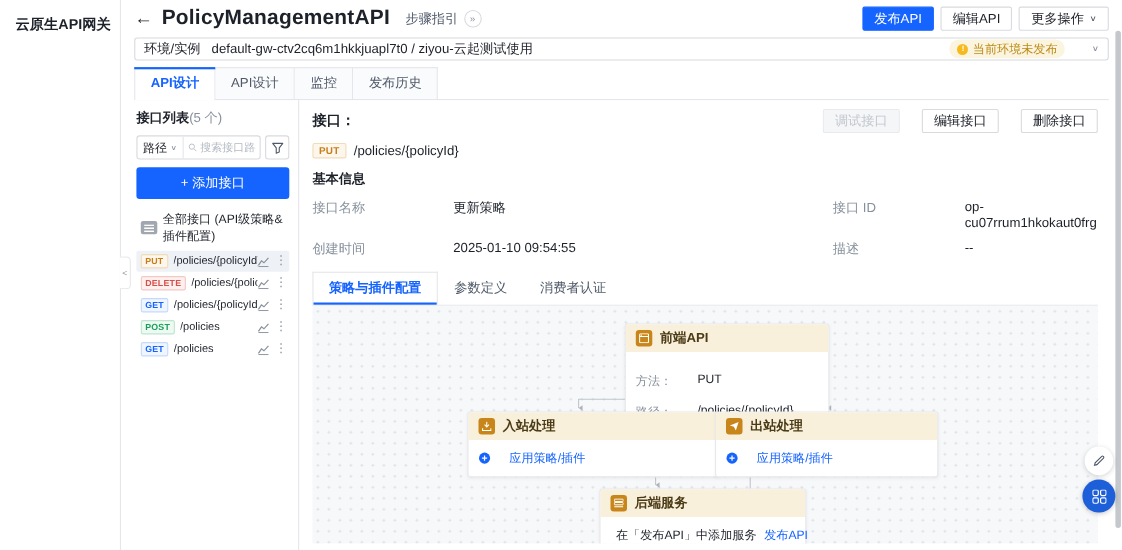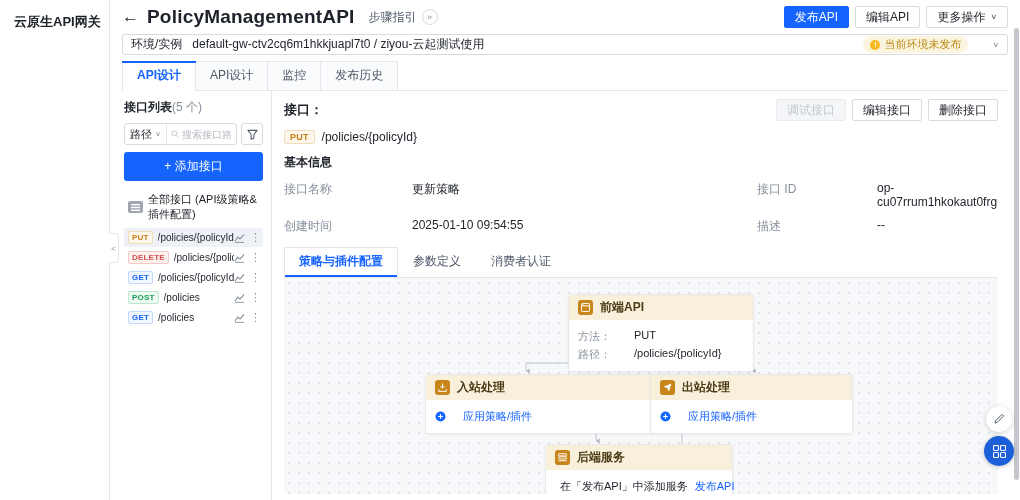--- a/index.html
+++ b/index.html
@@ -79,21 +79,21 @@
   .badge[data-method="GET"]    { color:#1664ff; background:#f0f6ff; border-color:#c4d9fd; }
   .badge[data-method="POST"]   { color:#18a058; background:#edf9f2; border-color:#bce6d0; }
   .api-path { font-size:10px; margin-left:5px; flex:1; white-space:nowrap; overflow:hidden; }
   .row-icons { display:flex; align-items:center; gap:5px; color:#86909c; }
   .kebab { font-size:11px; color:#86909c; cursor:pointer; line-height:1; }
 
   
   .detail-panel { flex:1; min-width:0; display:flex; flex-direction:column; padding:8px 0 0 12px; }
   .detail-head { display:flex; align-items:center; }
   .detail-title { font-size:13px; font-weight:600; }
-  .detail-actions { margin-left:auto; display:flex; gap:6px; padding-right:10px; }
+  .detail-actions { margin-left:auto; display:flex; gap:20px; padding-right:10px; }
   .method-line { display:flex; align-items:center; gap:7px; margin:9px 0 10px 0; }
   .method-line .badge { font-size:9px; padding:1px 5px; }
   .method-path { font-size:12px; }
   .basic-title { font-size:12px; font-weight:700; margin-bottom:10px; }
   .info-grid { display:grid; grid-template-columns:128px 345px 120px 1fr; row-gap:9px; font-size:12px; margin-bottom:12px; }
   .info-label { color:#86909c; }
   .info-value { color:#1d2129; }
 
   .sub-tabs { display:flex; border-bottom:1px solid #e5e6eb; margin-right:10px; }
   .sub-tab { font-size:12px; padding:5px 14px 7px 14px; color:#4e5969; border:1px solid transparent; border-bottom:none; cursor:pointer; position:relative; }
@@ -101,21 +101,21 @@
   .sub-tab.active::after { content:""; position:absolute; bottom:0; left:0; right:0; height:2px; background:#1664ff; }
 
   
   .canvas { position:relative; flex:1; margin:0 10px 6px 0; background-color:#f7f8fa;
     background-image:radial-gradient(#dfe2e7 1px, transparent 1.2px); background-size:10px 10px; overflow:hidden; }
   .node { position:absolute; background:#fff; border:1px solid #e9e9ec; border-radius:3px; box-shadow:0 1px 3px rgba(0,0,0,0.05); }
   .node-head { display:flex; align-items:center; gap:7px; background:#f9f0dc; padding:4px 9px; border-radius:3px 3px 0 0; }
   .node-icon { width:15px; height:15px; border-radius:3px; background:#c8861a; display:inline-flex; align-items:center; justify-content:center; flex:none; }
   .node-title { font-size:12px; font-weight:700; color:#4a3a15; }
   .node-body { padding:6px 9px; }
-  .kv-row { display:flex; font-size:11px; margin:3px 0; }
+  .kv-row { display:flex; font-size:11px; margin:13px 0; }
   .kv-label { color:#86909c; width:56px; flex:none; }
   .kv-value { color:#1d2129; }
   .node-link { display:inline-flex; align-items:center; gap:17px; font-size:11px; color:#1664ff; cursor:pointer; margin:3px 0; }
   .node-info { display:flex; align-items:center; gap:5px; font-size:11px; margin:3px 0; white-space:nowrap; }
   .node-info a { color:#1664ff; text-decoration:none; cursor:pointer; margin-left:2px; }
   .conn { position:absolute; inset:0; width:100%; height:100%; pointer-events:none; }
 
   
   .fab-pencil { position:absolute; right:8px; bottom:68px; width:26px; height:26px; border-radius:50%; background:#fff;
     box-shadow:0 1px 5px rgba(0,0,0,0.18); display:flex; align-items:center; justify-content:center; cursor:pointer; z-index:9; }

